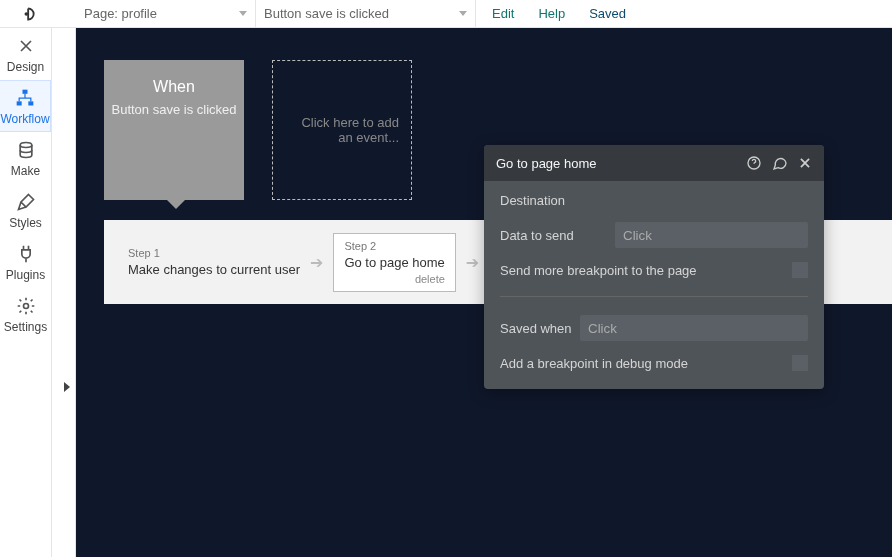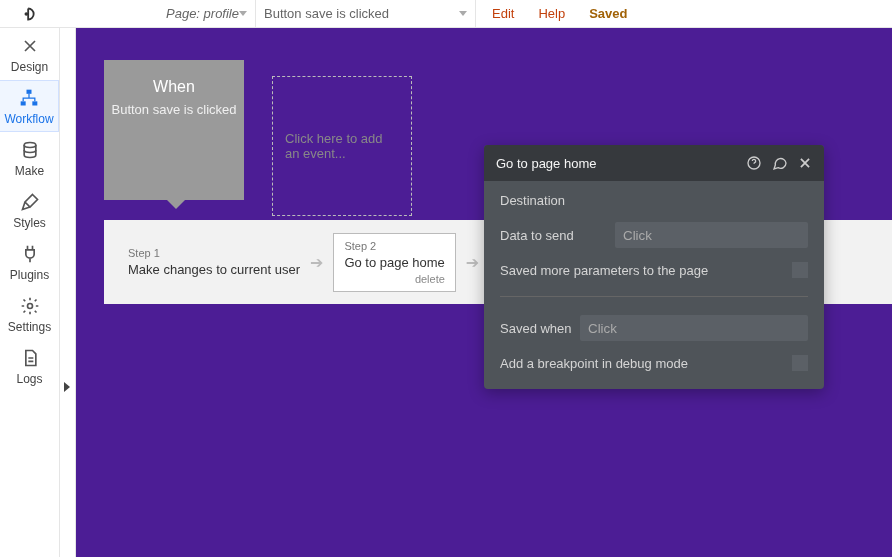--- a/index.html
+++ b/index.html
@@ -1,38 +1,38 @@
 <!DOCTYPE html>
 <html><head>
 <meta charset="utf-8">
 <style>
   * { box-sizing: border-box; margin: 0; padding: 0; }
   body { font-family: Arial, Helvetica, sans-serif; font-size: 13px; color: #333; background: #fff; width: 892px; height: 557px; overflow: hidden; }
   .topbar { height: 28px; border-bottom: 1px solid #e5e5e5; display: flex; align-items: center; padding-left: 76px; }
   .top-dd { display: flex; align-items: center; color: #666; font-size: 13px; padding: 0 8px; height: 100%; cursor: default; }
-  .dd1 { width: 180px; border-right: 1px solid #e5e5e5; justify-content: flex-end; font-style: italic; }
+  .dd1 { width: 180px; border-right: 1px solid #e5e5e5; justify-content: space-between; }
   .dd2 { width: 220px; border-right: 1px solid #e5e5e5; justify-content: space-between; }
   .menus { display: flex; gap: 24px; padding-left: 16px; }
-  .menu-item { color: #c2410c; cursor: pointer; }
-  .menu-saved { color: #a16207; font-weight: bold; }
+  .menu-item { color: #0f766e; cursor: pointer; }
+  .menu-saved { color: #0c4a6e; }
   .logo { position: absolute; left: 0; top: 0; width: 60px; height: 28px; display:flex; align-items:center; justify-content:center; font-size: 20px; font-weight: 300; }
   .logo svg { width: 22px; height: 22px; }
-  .left-rail { position: absolute; left: 0; top: 28px; width: 60px; bottom: 0; border-right: 1px solid #e5e5e5; background:#fff; }
+  .left-rail { position: absolute; left: 0; top: 28px; width: 52px; bottom: 0; border-right: 1px solid #e5e5e5; background:#fff; }
   .rail-item { height: 52px; display: flex; flex-direction: column; align-items: center; justify-content: center; font-size: 12px; color: #444; gap: 3px; cursor: pointer; }
   .rail-item.active { background: #f0f6ff; color: #1a73e8; border: 1px solid #d0e0ff; border-left:none; }
   .rail-item .icon { width: 22px; height: 22px; display:flex; align-items:center; justify-content:center; }
   .rail-item .icon svg { width: 20px; height: 20px; }
   .rail-expander { position:absolute; left:60px; top: 380px; width:14px; height:14px; display:flex; align-items:center; justify-content:center; }
   .second-rail { position:absolute; left:60px; top:28px; width:16px; bottom:0; border-right:1px solid #e5e5e5; }
-  .canvas { position:absolute; left:76px; top:28px; right:0; bottom:0; background:#4c1d95; }
+  .canvas { position:absolute; left:76px; top:28px; right:0; bottom:0; background:#0f172a; }
   .event-card { position:absolute; left:28px; top:32px; width:140px; height:140px; background:#9a9a9a; color:#fff; display:flex; flex-direction:column; align-items:center; padding-top:18px; cursor:pointer; }
   .event-card .when { font-size:16px; font-weight:400; margin-bottom:6px; }
   .event-card .desc { font-size:13px; color:#f0f0f0; }
   .event-arrow { position:absolute; left:90px; top:171px; width:0; height:0; border-left:10px solid transparent; border-right:10px solid transparent; border-top:10px solid #9a9a9a; }
-  .add-event { position:absolute; left:196px; top:48px; width:140px; height:140px; border:1px dashed #bbb; display:flex; align-items:center; justify-content:center; text-align:left; color:#888; font-size:13px; padding:0 12px; cursor:pointer; }
+  .add-event { position:absolute; left:196px; top:32px; width:140px; height:140px; border:1px dashed #bbb; display:flex; align-items:center; justify-content:center; text-align:right; color:#888; font-size:13px; padding:0 12px; cursor:pointer; }
   .step-row { position:absolute; left:28px; top:192px; right:0; height:84px; background:#f2f2f2; display:flex; align-items:center; padding-left:24px; gap:10px; }
   .step-box { display:flex; flex-direction:column; min-width:120px; }
   .step-label { font-size:11px; color:#777; margin-bottom:3px; }
   .step-title { font-size:13px; color:#333; }
   .step-delete { font-size:11px; color:#888; text-align:right; margin-top:3px; }
   .step-box.selected { border:1px solid #bbb; background:#fff; padding:6px 10px; }
   .step-arrow { color:#bbb; font-size:16px; }
   .panel { position:absolute; left:408px; top:117px; width:340px; background:#4f5459; border-radius:4px; box-shadow:0 4px 16px rgba(0,0,0,.3); color:#ddd; font-size:13px; }
   .panel-header { background:#36393d; height:36px; display:flex; align-items:center; padding:0 12px; border-radius:4px 4px 0 0; color:#f5f5f5; }
   .panel-header .title { flex:1; }
@@ -123,29 +123,20 @@
   </div>
   <div class="rail-item">
     <span class="icon">
         <svg viewBox="0 0 24 24" fill="none" stroke="#555" stroke-width="2">
           <circle cx="12" cy="12" r="3"></circle>
           <path d="M12 2v3M12 19v3M4.2 4.2l2.1 2.1M17.7 17.7l2.1 2.1M2 12h3M19 12h3M4.2 19.8l2.1-2.1M17.7 6.3l2.1-2.1"></path>
         </svg>
       </span>
     <span>Settings</span>
   </div>
-  <div class="rail-item">
-    <span class="icon">
-        <svg viewBox="0 0 24 24" fill="none" stroke="#555" stroke-width="2">
-          <path d="M7 3h8l4 4v14H7z"></path>
-          <path d="M10 12h6M10 16h6"></path>
-        </svg>
-      </span>
-    <span>Logs</span>
-  </div>
 </div>
 <div class="rail-expander">
     <span class="caret-right"></span>
   </div>
 <div class="second-rail"></div>
 
 <div class="canvas">
   <div class="event-card">
     <div class="when">When</div>
     <div class="desc">Button save is clicked</div>
@@ -193,21 +184,21 @@
     </div>
     <div class="panel-body">
       <div class="prow">
         <div class="plabel">Destination</div>
       </div>
       <div class="prow">
         <div class="plabel">Data to send</div>
         <input class="pinput" placeholder="Click" style="">
       </div>
       <div class="prow">
-        <div class="plabel" style="width:auto;flex:1">Saved more parameters to the page</div>
+        <div class="plabel" style="width:auto;flex:1">Send more breakpoint to the page</div>
         <div class="pcheck"></div>
       </div>
       <div class="divider"></div>
       <div class="prow">
         <div class="plabel" style="width:80px">Saved when</div>
         <input class="pinput" placeholder="Click" style="">
       </div>
       <div class="prow">
         <div class="plabel" style="width:auto;flex:1">Add a breakpoint in debug mode</div>
         <div class="pcheck"></div>

